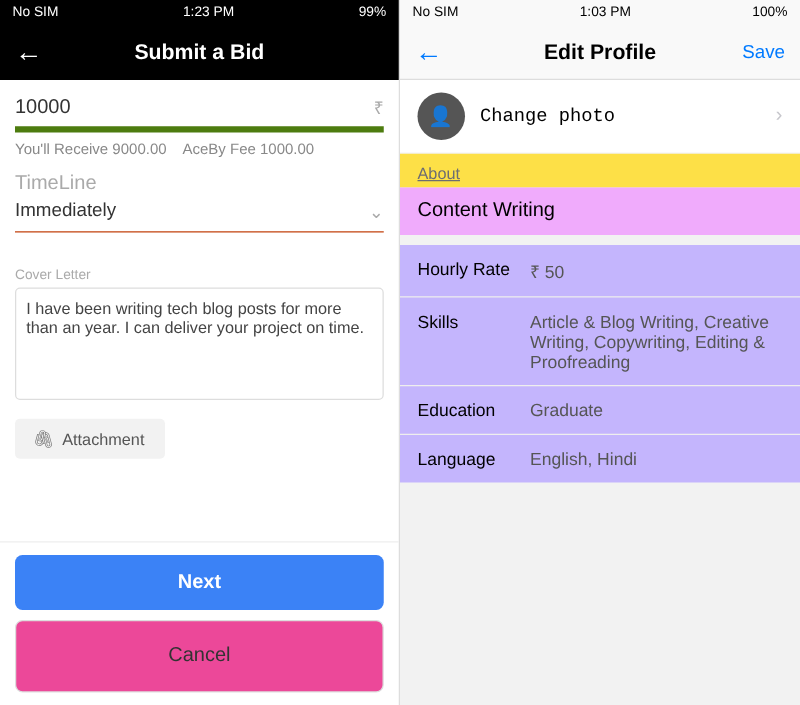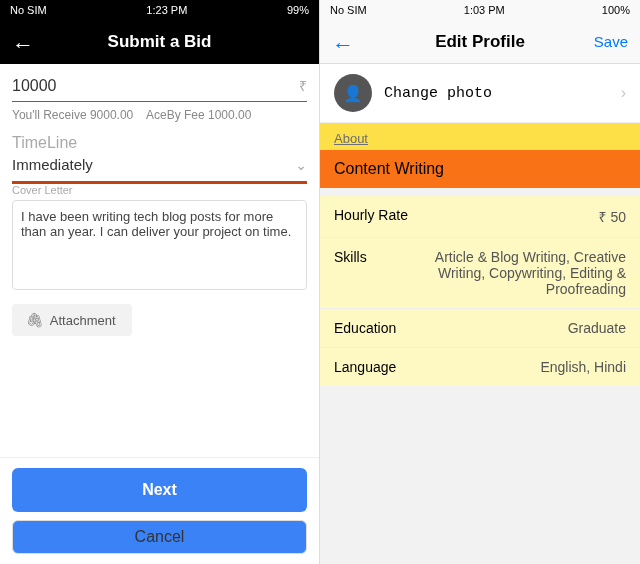--- a/index.html
+++ b/index.html
@@ -60,21 +60,21 @@
     .content-area {
       flex: 1;
       overflow-y: auto;
       padding: 12px;
     }
 
     .bid-amount-row {
       display: flex;
       justify-content: space-between;
       align-items: center;
-      border-bottom: 1px solid #4d7c0f;
+      border-bottom: 5px solid #4d7c0f;
       padding-bottom: 6px;
       margin-bottom: 6px;
     }
     .bid-amount {
       font-size: 16px;
       color: #333;
     }
     .rupee-icon {
       font-size: 14px;
       color: #aaa;
@@ -87,23 +87,23 @@
 
     .field-label {
       font-size: 16px;
       color: #aaa;
       margin-bottom: 4px;
     }
     .select-row {
       display: flex;
       justify-content: space-between;
       align-items: flex-end;
-      border-bottom: 3px solid #c2410c;
+      border-bottom: 1px solid #c2410c;
       padding-bottom: 8px;
-      margin-bottom: 0;
+      margin-bottom: 28px;
     }
     .select-value {
       font-size: 15px;
       color: #333;
     }
     .chevron-down {
       font-size: 14px;
       color: #aaa;
     }
 
@@ -154,25 +154,25 @@
       border: none;
       border-radius: 6px;
       padding: 13px;
       font-size: 16px;
       font-weight: 700;
       cursor: pointer;
       margin-bottom: 8px;
     }
     .cancel-btn {
       width: 100%;
-      background: #3b82f6;
+      background: #ec4899;
       color: #333;
       border: 1px solid #ddd;
       border-radius: 6px;
-      padding: 7px;
+      padding: 19px;
       font-size: 16px;
       cursor: pointer;
     }
 
     
     .right-panel {
       width: 320px;
       height: 564px;
       background: #f2f2f2;
       display: flex;
@@ -266,31 +266,31 @@
       background: #fde047;
       padding: 8px 14px 4px;
       font-size: 13px;
       color: #6d6d72;
       font-weight: 400;
       text-transform: none;
       text-decoration: underline;
     }
 
     .profile-field-box {
-      background: #f97316;
+      background: #f0abfc;
       padding: 10px 14px;
       margin-bottom: 1px;
     }
     .profile-field-value {
       font-size: 16px;
       color: #000;
     }
 
     .profile-details-card {
-      background: #fef9c3;
+      background: #c4b5fd;
       margin-top: 8px;
     }
     .profile-row {
       display: flex;
       align-items: flex-start;
       padding: 11px 14px;
       border-bottom: 1px solid #eee;
       gap: 10px;
     }
     .profile-row:last-child {
@@ -299,21 +299,20 @@
     .row-label {
       font-size: 14px;
       color: #000;
       min-width: 80px;
       font-weight: 400;
     }
     .row-value {
       font-size: 14px;
       color: #555;
       flex: 1;
-      text-align: right;
     }
   </style>
 </head>
 <body>
 
 <div class="left-panel">
 
   <div class="status-bar">
     <span>No SIM</span>
     <span>1:23 PM</span>

